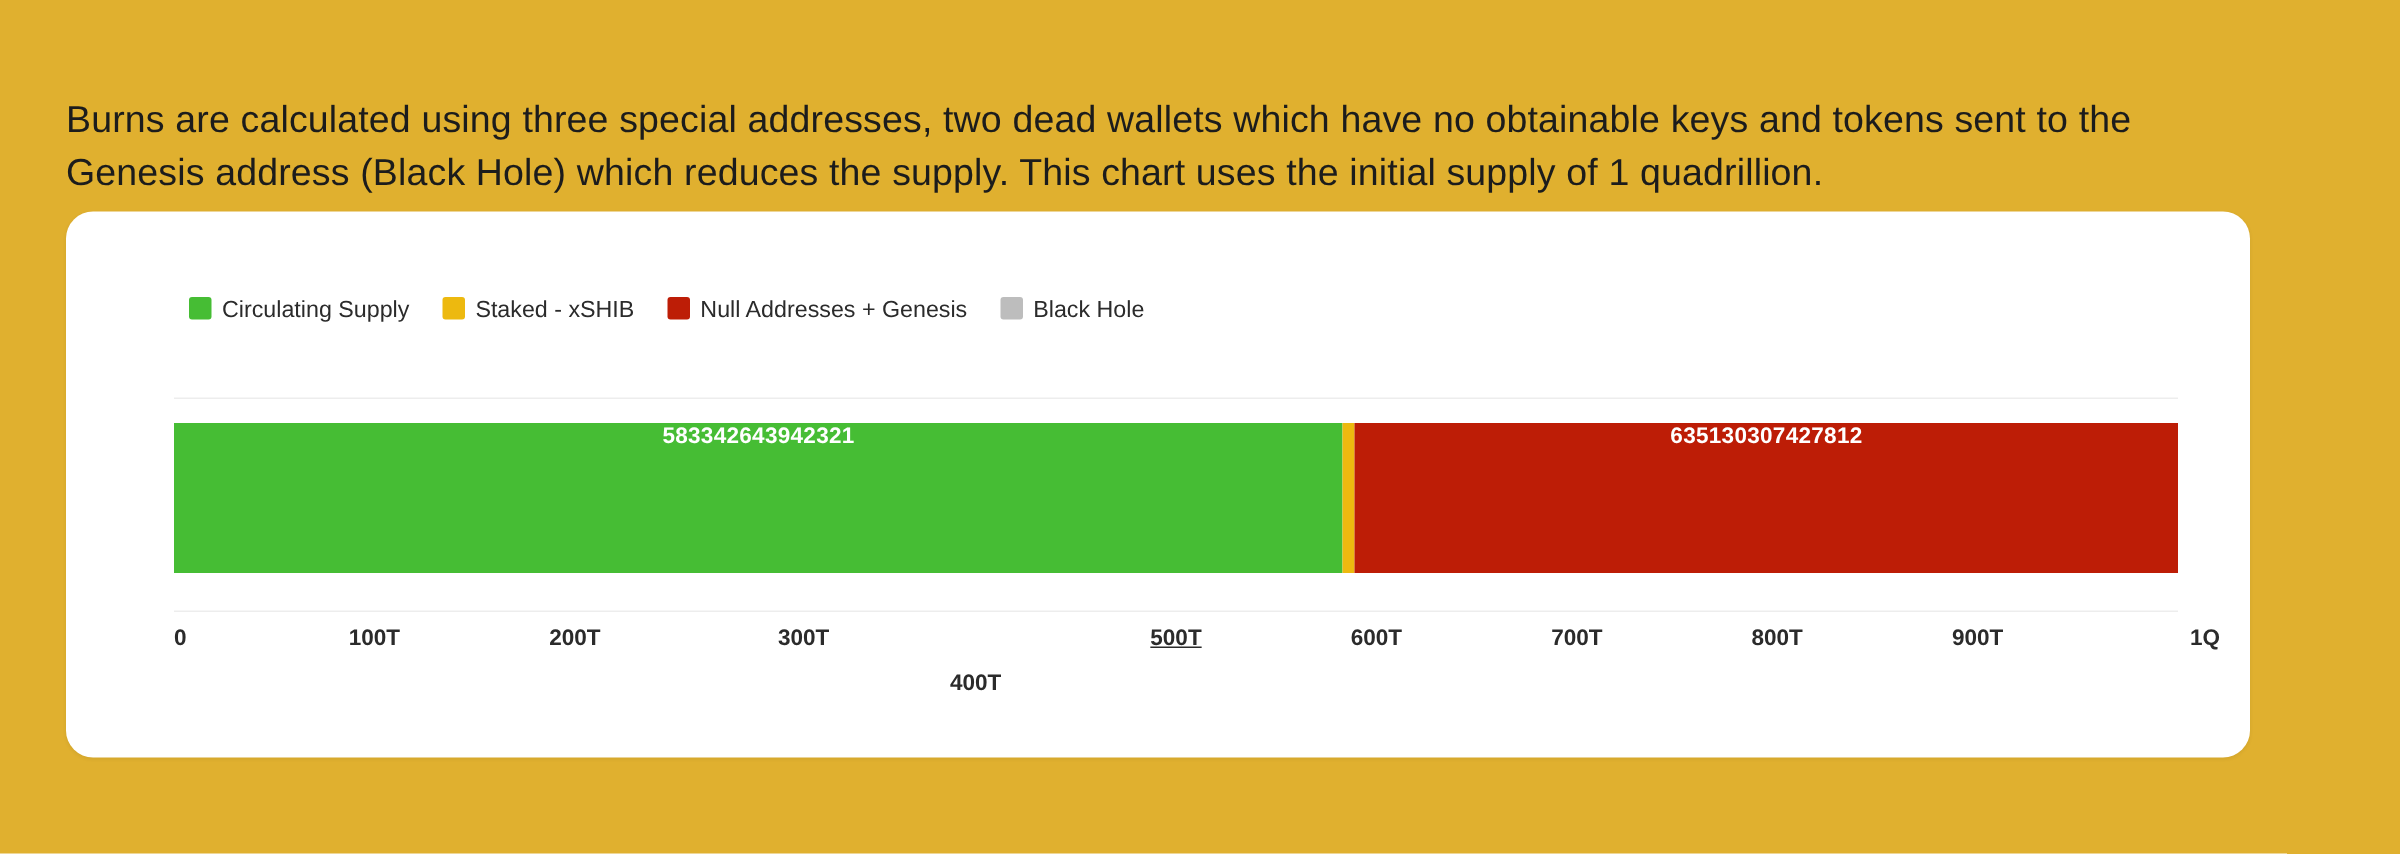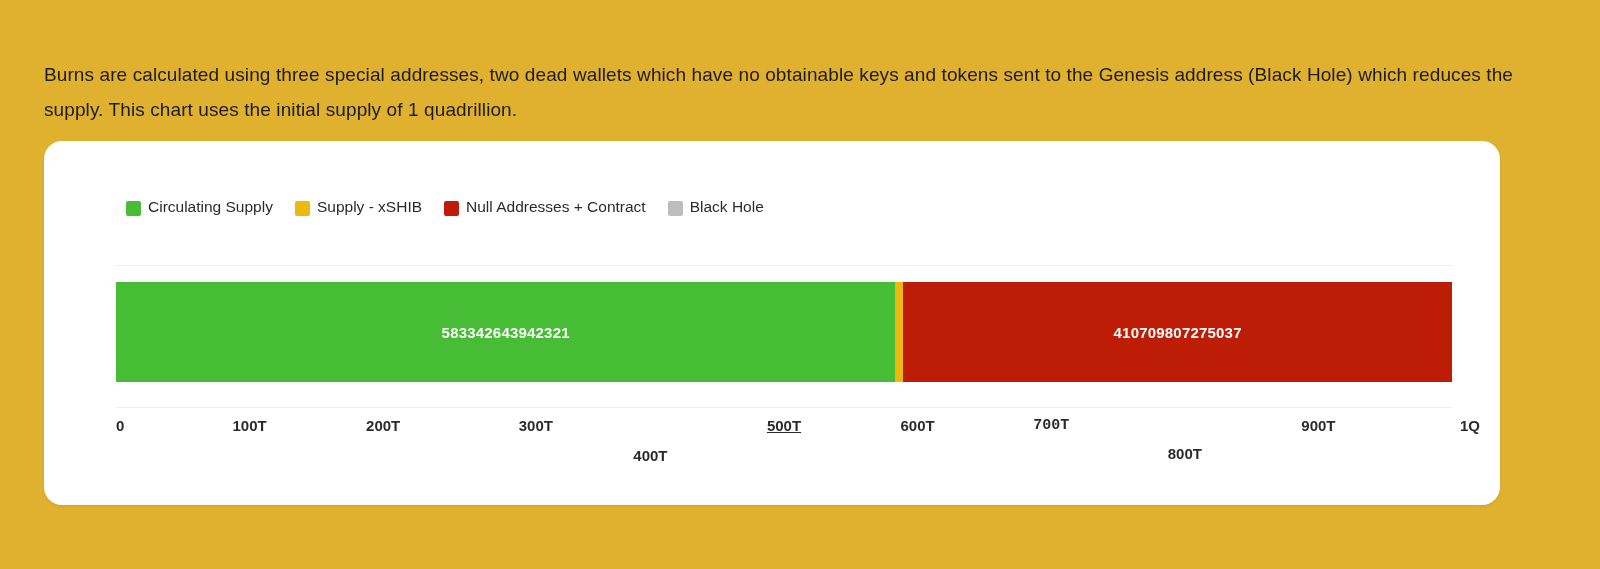--- a/index.html
+++ b/index.html
@@ -16,21 +16,21 @@
   .page {
     position: relative;
     width: 1600px;
     height: 569px;
   }
   .intro {
     position: absolute;
     left: 44px;
     top: 38px;
     width: 1470px;
-    font-size: 19px;
+    font-size: 25px;
     line-height: 35px;
     color: #1c1c1c;
     letter-spacing: 0.1px;
   }
   .card {
     position: absolute;
     left: 44px;
     top: 141px;
     width: 1456px;
     height: 364px;
@@ -41,21 +41,21 @@
   .legend {
     position: absolute;
     left: 82px;
     top: 57px;
     display: flex;
     align-items: center;
     gap: 0;
   }
   .legend-item {
     display: flex;
-    align-items: flex-end;
+    align-items: flex-start;
     margin-right: 22px;
   }
   .legend-swatch {
     width: 15px;
     height: 15px;
     border-radius: 2px;
     margin-right: 7px;
     flex: 0 0 auto;
   }
   .legend-label {
@@ -83,21 +83,20 @@
     position: absolute;
     left: 0;
     top: 17px;
     height: 100px;
     width: 100%;
     display: flex;
   }
   .seg {
     height: 100%;
     display: flex;
-    align-items: center;
     justify-content: center;
     position: relative;
     overflow: hidden;
   }
   .seg-label {
     font-size: 15px;
     font-weight: bold;
     color: #ffffff;
     white-space: nowrap;
     letter-spacing: 0.2px;
@@ -130,54 +129,54 @@
 
   <div class="card">
 
     <div class="legend">
       <div class="legend-item">
         <span class="legend-swatch" style="background:#46bd34"></span>
         <span class="legend-label">Circulating Supply</span>
       </div>
       <div class="legend-item">
         <span class="legend-swatch" style="background:#edb90f"></span>
-        <span class="legend-label">Supply - xSHIB</span>
+        <span class="legend-label">Staked - xSHIB</span>
       </div>
       <div class="legend-item">
         <span class="legend-swatch" style="background:#bd1d06"></span>
-        <span class="legend-label">Null Addresses + Contract</span>
+        <span class="legend-label">Null Addresses + Genesis</span>
       </div>
       <div class="legend-item">
         <span class="legend-swatch" style="background:#bdbdbd"></span>
         <span class="legend-label">Black Hole</span>
       </div>
     </div>
 
     <div class="plot">
       <div class="gridline top"></div>
       <div class="gridline bottom"></div>
       <div class="bar" id="stacked-bar">
           <div class="seg" style="background: rgb(70, 189, 52); width: 58.3343%;">
             <span class="seg-label">583342643942321</span>
           </div>
           <div class="seg" style="background: rgb(237, 185, 15); width: 0.594755%;"></div>
           <div class="seg" style="background: rgb(189, 29, 6); width: 41.071%;">
-            <span class="seg-label">410709807275037</span>
+            <span class="seg-label">635130307427812</span>
           </div>
         </div>
     </div>
 
     <div class="axis" id="x-axis">
         <span class="tick first" style="left: 0%;">0</span>
         <span class="tick" style="left: 10%;">100T</span>
         <span class="tick" style="left: 20%;">200T</span>
         <span class="tick" style="left: 30%; margin-left: 19px;">300T</span>
         <span class="tick" style="left: 40%; margin-top: 30px;">400T</span>
         <span class="tick" style="left: 50%; text-decoration: underline;">500T</span>
         <span class="tick" style="left: 60%;">600T</span>
-        <span class="tick" style="left: 70%; font-family: Liberation Mono, monospace;">700T</span>
-        <span class="tick" style="left: 80%; margin-top: 28px;">800T</span>
+        <span class="tick" style="left: 70%;">700T</span>
+        <span class="tick" style="left: 80%;">800T</span>
         <span class="tick" style="left: 90%;">900T</span>
         <span class="tick last" style="left: 100%;">1Q</span>
       </div>
 
   </div>
 </div>
 
 </body></html>

